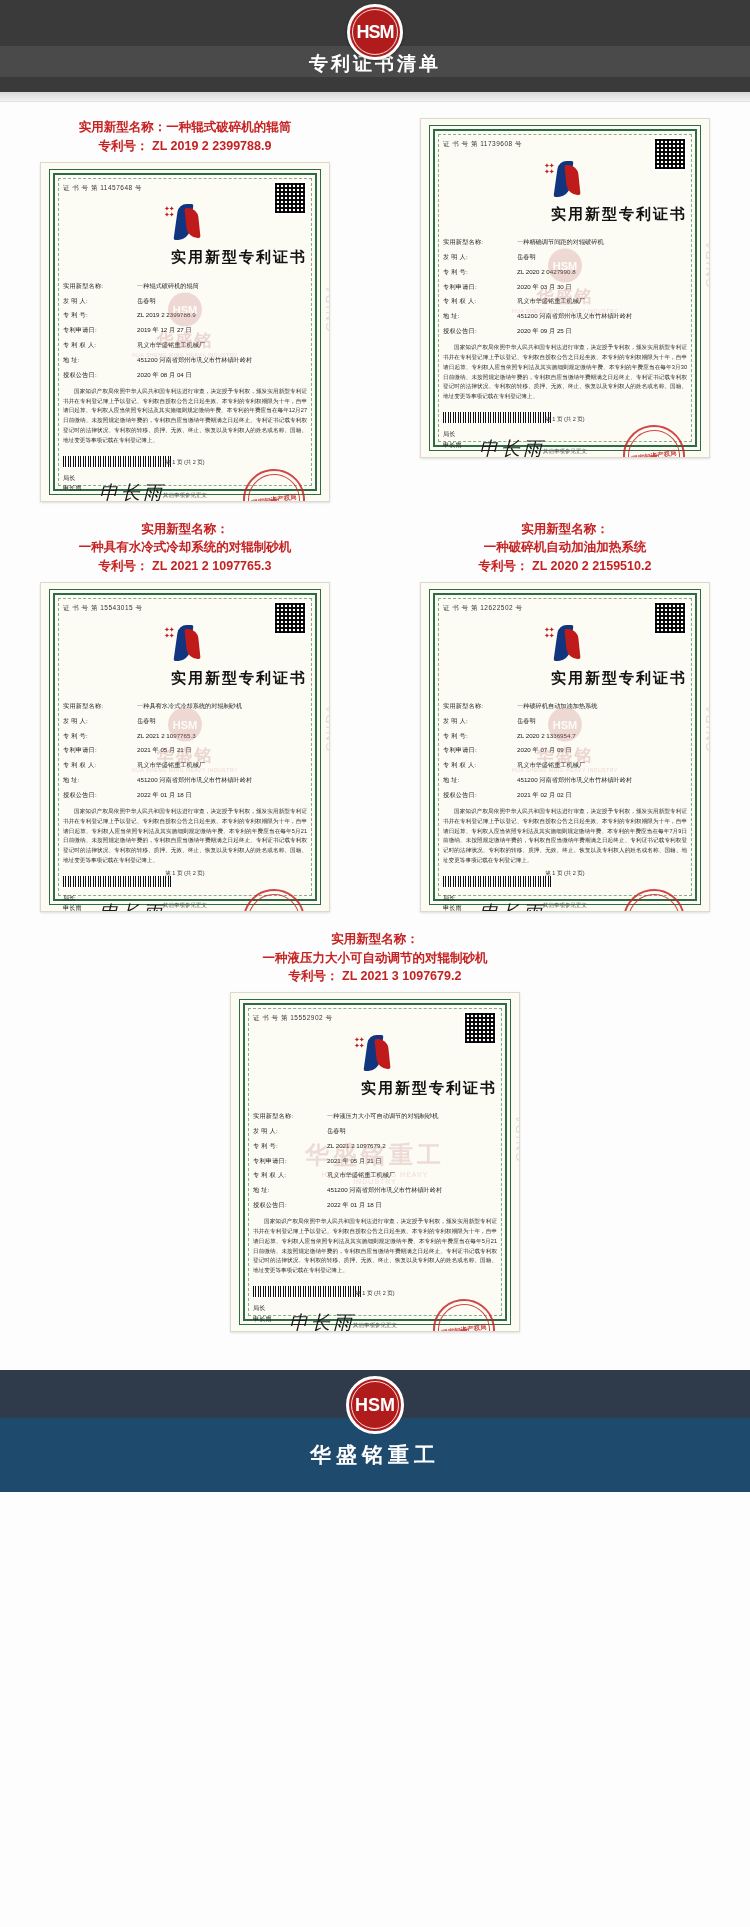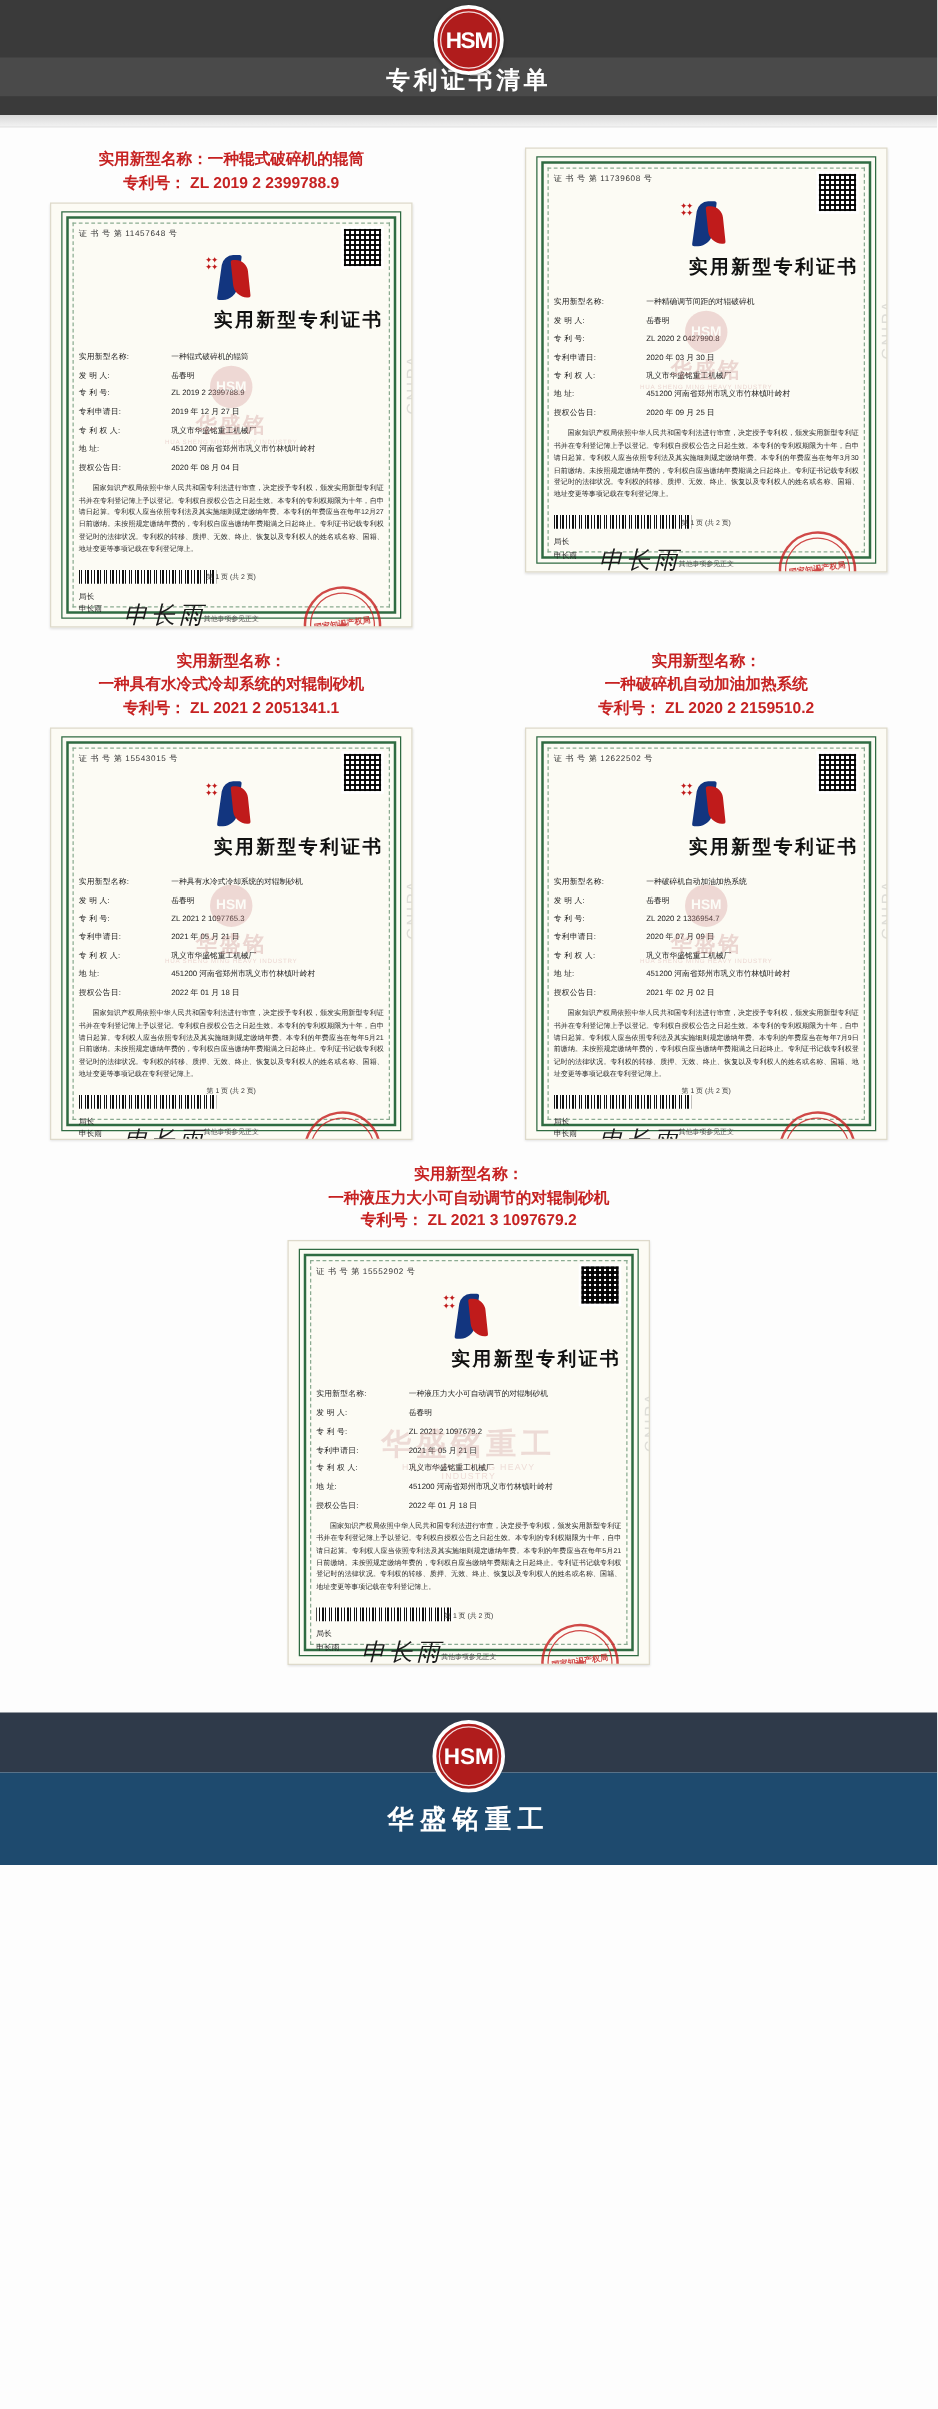--- a/index.html
+++ b/index.html
@@ -506,21 +506,21 @@
         </div>
       </div>
     </div>
 
     <div class="cert-row">
 
       <div class="cert-block">
         <div class="cert-caption">
           <span>实用新型名称：</span>
           <span class="l2">一种具有水冷式冷却系统的对辊制砂机</span>
-          <span class="l2">专利号： ZL 2021 2 2051341.1</span>
+          <span class="l2">专利号： ZL 2021 2 1097765.3</span>
         </div>
         <div class="cert-doc tall">
           <div class="frame"></div>
           <div class="doc-inner">
             <div class="doc-no">证 书 号 第 15543015 号</div>
             <div class="qr"></div>
             <div class="emblem">
               <span class="stars">✦✦<br>✦✦</span>
               <span class="swoosh-blue"></span>
               <span class="swoosh-red"></span>

